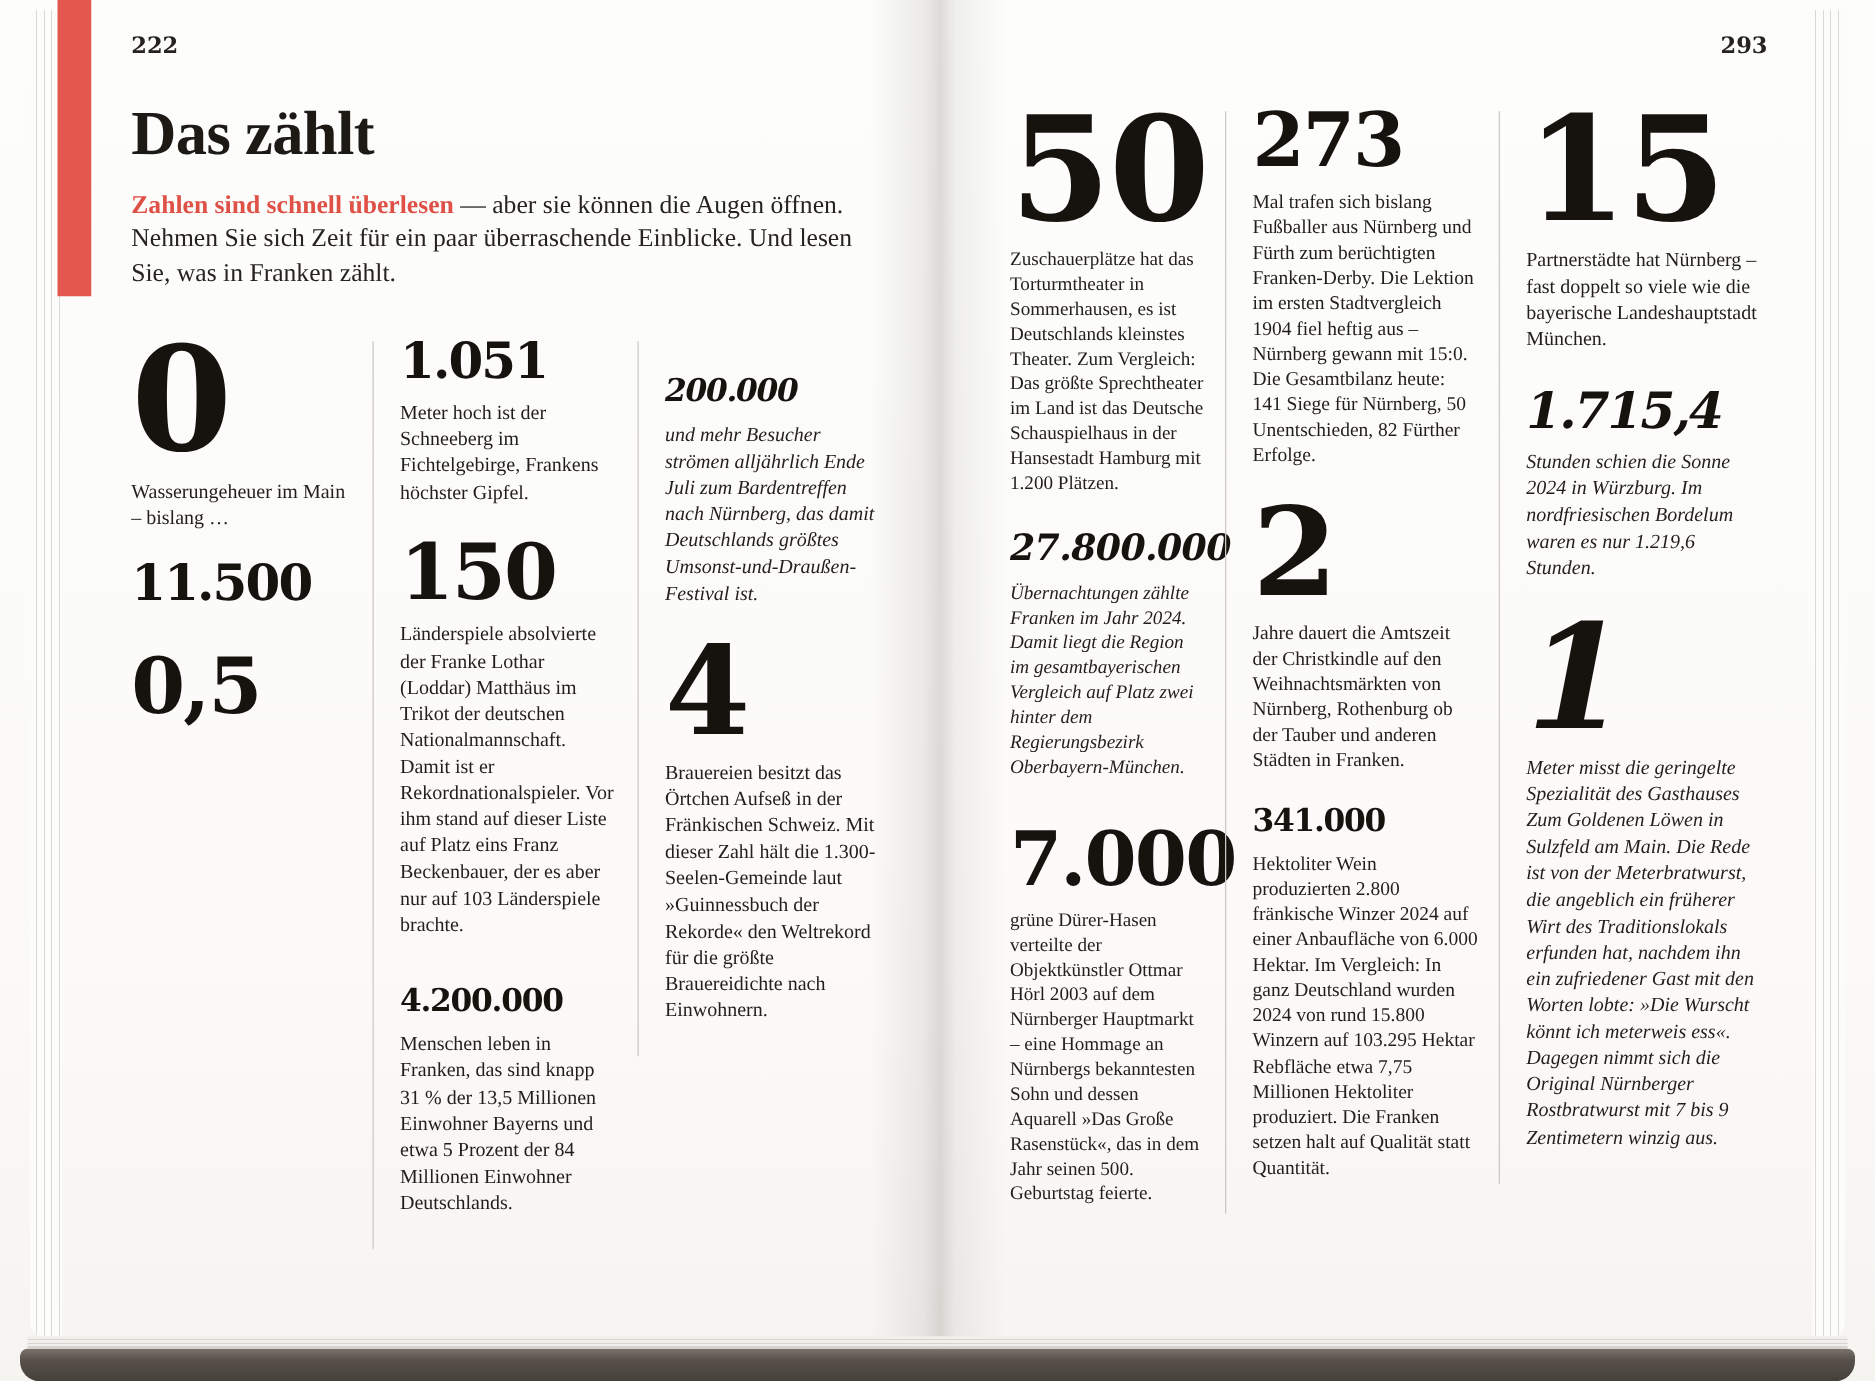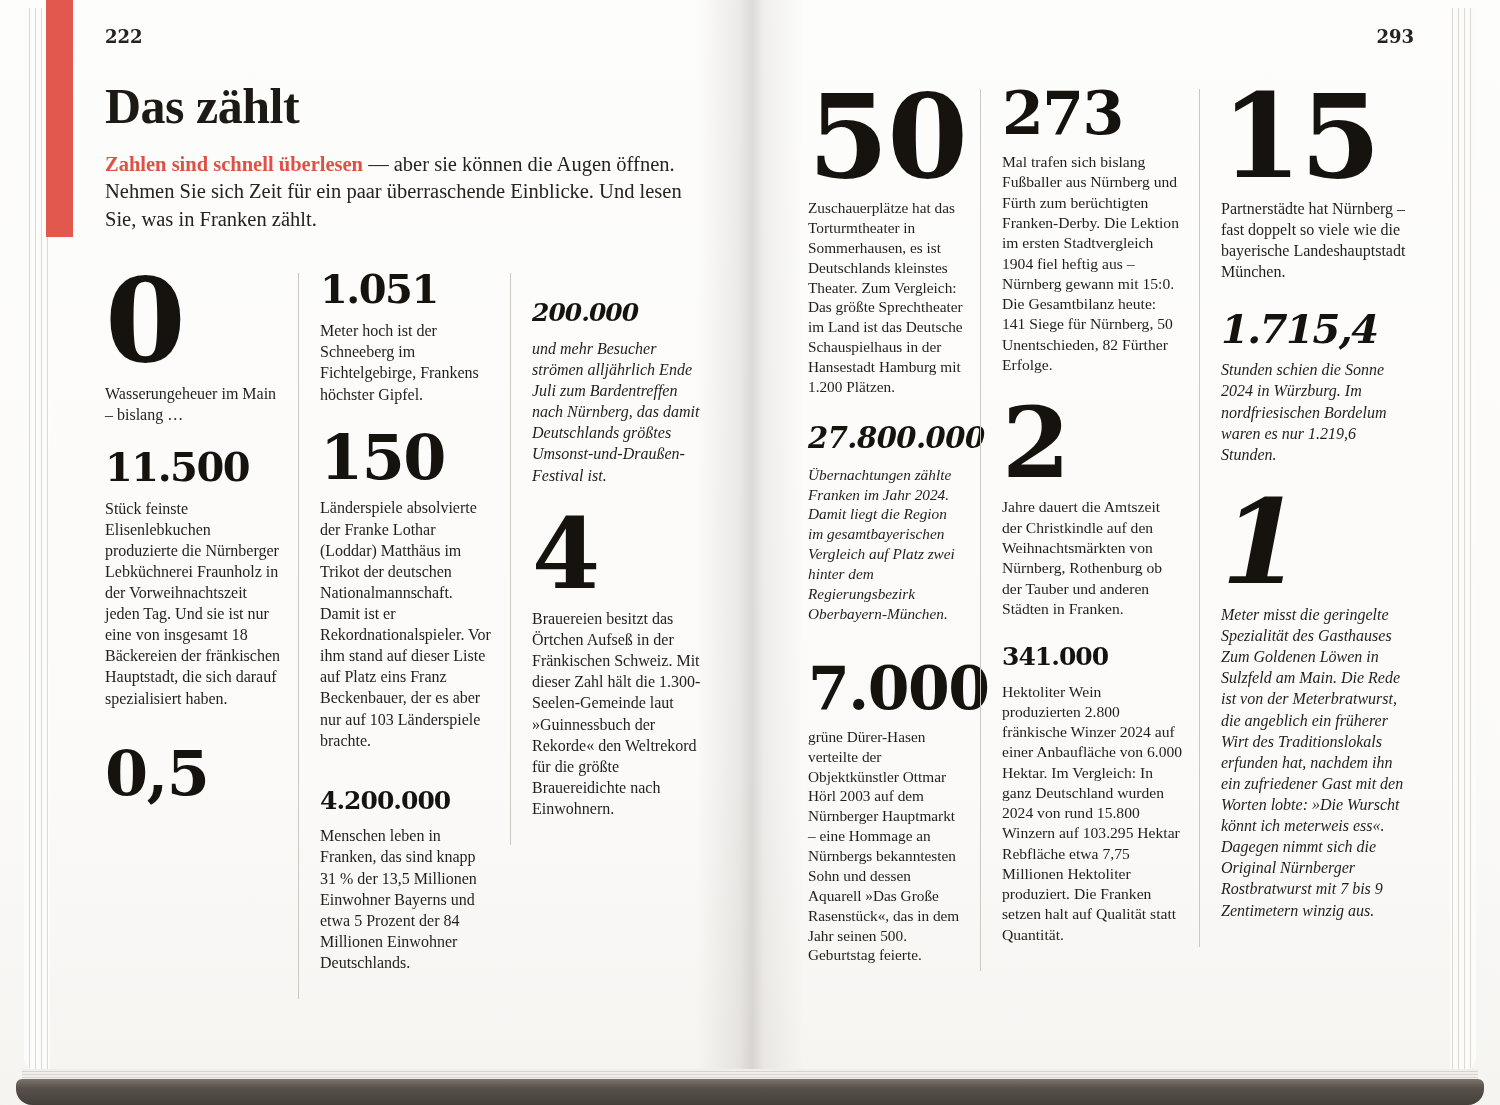--- a/index.html
+++ b/index.html
@@ -88,21 +88,20 @@
     <p class="intro"><span class="intro-highlight">Zahlen sind schnell überlesen</span><span> — aber sie können die Augen öffnen. Nehmen Sie sich Zeit für ein paar überraschende Einblicke. Und lesen Sie, was in Franken zählt.</span></p>
 
     <div class="cols cols-left">
       <div class="col">
         <div class="stat">
           <div class="num sz-xxl">0</div>
           <p class="stat-text">Wasserungeheuer im Main – bislang …</p>
         </div>
         <div class="stat">
           <div class="num sz-sm">11.500</div>
-          <p class="stat-text">Stück feinste Elisenlebkuchen produzierte die Nürnberger Lebküchnerei Fraunholz in der Vorweihnachtszeit jeden Tag. Und sie ist nur eine von insgesamt 18 Bäckereien der fränkischen Hauptstadt, die sich darauf spezialisiert haben.</p>
         </div>
         <div class="stat mt-lg">
           <div class="num sz-lg">0,5</div>
         </div>
       </div>
 
       <div class="col">
         <div class="stat">
           <div class="num sz-sm">1.051</div>
           <p class="stat-text">Meter hoch ist der Schneeberg im Fichtelgebirge, Frankens höchster Gipfel.</p>

